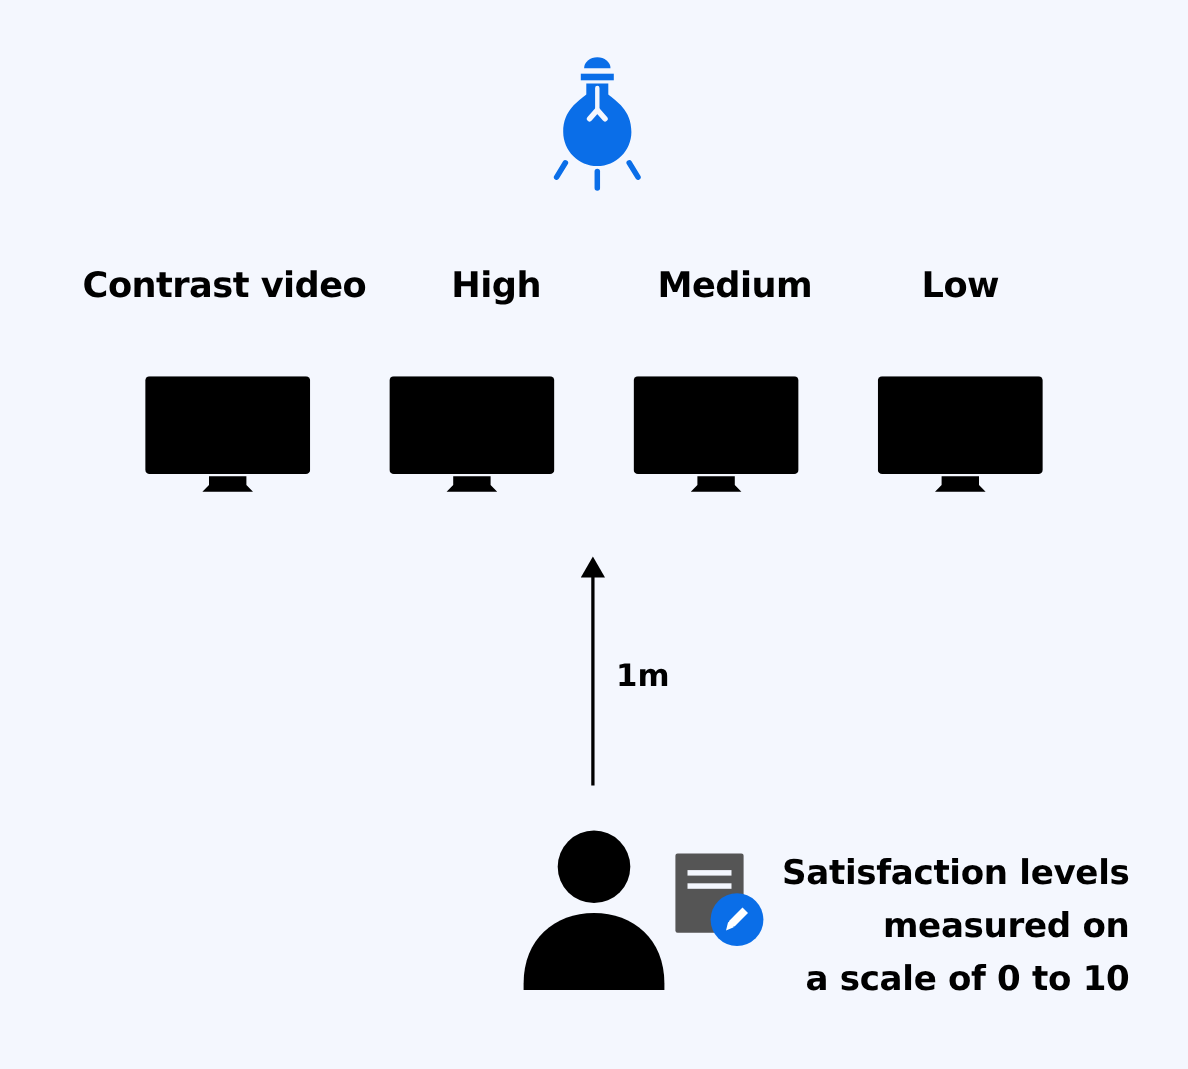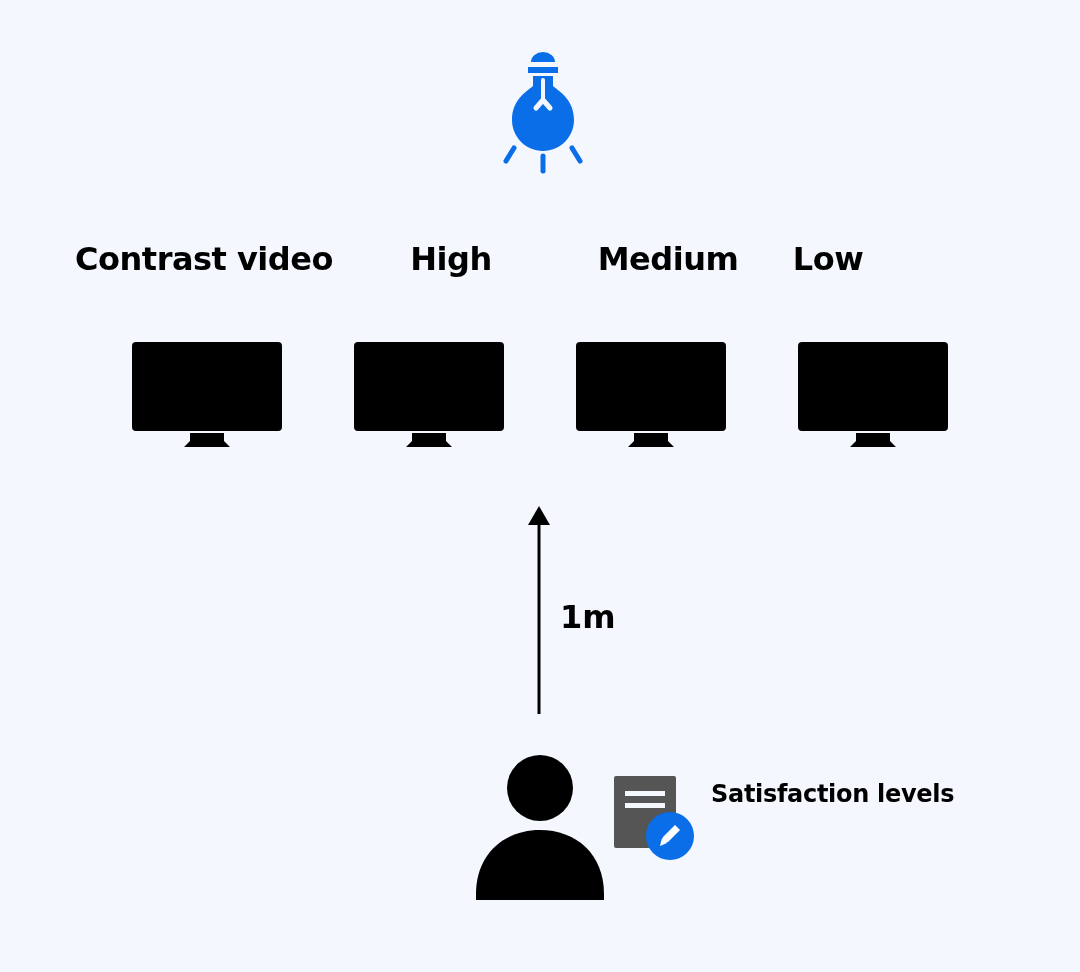--- a/index.html
+++ b/index.html
@@ -17,27 +17,27 @@
       position: absolute; top: 240px;
       font-size: 32px; font-weight: bold;
       text-align: right; white-space: nowrap;
       transform: translateX(-50%);
       letter-spacing: -0.5px;
     }
     .monitor { position: absolute; top: 342px; width: 150px; height: 106px; }
     .arrow { left: 522px; top: 504px; width: 34px; height: 212px; }
     .dist-label {
       position: absolute; left: 560px; top: 598px;
-      font-size: 32px; font-weight: bold;
+      font-size: 28px; font-weight: bold;
     }
     .person { left: 474px; top: 754px; width: 132px; height: 148px; }
     .form-icon { left: 612px; top: 774px; width: 86px; height: 88px; }
     .note {
       position: absolute; left: 711px; top: 770px;
-      font-size: 24px; font-weight: bold; line-height: 48px;
+      font-size: 31px; font-weight: bold; line-height: 48px;
       letter-spacing: -0.3px;
       text-align: right;
     }
     .note div { white-space: nowrap; }
   </style>
 </head>
 <body>
 
 <svg class="abs bulb" viewBox="0 0 82 132">
   <path d="M29 18 A12 10 0 0 1 53 18 Z" fill="#0a6ee8"></path>
@@ -46,21 +46,21 @@
   <line x1="41" y1="36" x2="41" y2="56" stroke="#f4f7fe" stroke-width="4" stroke-linecap="round"></line>
   <path d="M34 64 L41 56 L48 64" fill="none" stroke="#f4f7fe" stroke-width="5" stroke-linecap="round" stroke-linejoin="round"></path>
   <line x1="12" y1="104" x2="4" y2="117" stroke="#0a6ee8" stroke-width="5" stroke-linecap="round"></line>
   <line x1="41" y1="112" x2="41" y2="127" stroke="#0a6ee8" stroke-width="5" stroke-linecap="round"></line>
   <line x1="70" y1="104" x2="78" y2="117" stroke="#0a6ee8" stroke-width="5" stroke-linecap="round"></line>
 </svg>
 
 <div class="label" style="left:204px">Contrast video</div>
 <div class="label" style="left:451px">High</div>
 <div class="label" style="left:668px">Medium</div>
-<div class="label" style="left:828px">Low</div>
+<div class="label" style="left:873px">Low</div>
 
 <svg class="monitor" style="left:132px" viewBox="0 0 150 106">
   <rect x="0" y="0" width="150" height="89" rx="4" fill="#000"></rect>
   <path d="M58 91 L92 91 L92 99 L98 105 L52 105 L58 99 Z" fill="#000"></path>
 </svg>
 <svg class="monitor" style="left:354px" viewBox="0 0 150 106">
   <rect x="0" y="0" width="150" height="89" rx="4" fill="#000"></rect>
   <path d="M58 91 L92 91 L92 99 L98 105 L52 105 L58 99 Z" fill="#000"></path>
 </svg>
 <svg class="monitor" style="left:576px" viewBox="0 0 150 106">
@@ -87,13 +87,15 @@
   <rect x="2" y="2" width="62" height="72" rx="2" fill="#555555"></rect>
   <rect x="13" y="17" width="40" height="5" fill="#f4f7fe"></rect>
   <rect x="13" y="29" width="40" height="5" fill="#f4f7fe"></rect>
   <circle cx="58" cy="62" r="24" fill="#0a6ee8"></circle>
   <path d="M49 70 L51 63 L63 51 L68 56 L56 68 Z" fill="#ffffff"></path>
   <path d="M48 72 L50 64 L55 69 Z" fill="#ffffff"></path>
 </svg>
 
 <div class="note">
   <div>Satisfaction levels</div>
+  <div>measured on</div>
+  <div>a scale of 0 to 10</div>
 </div>
 
 </body></html>

